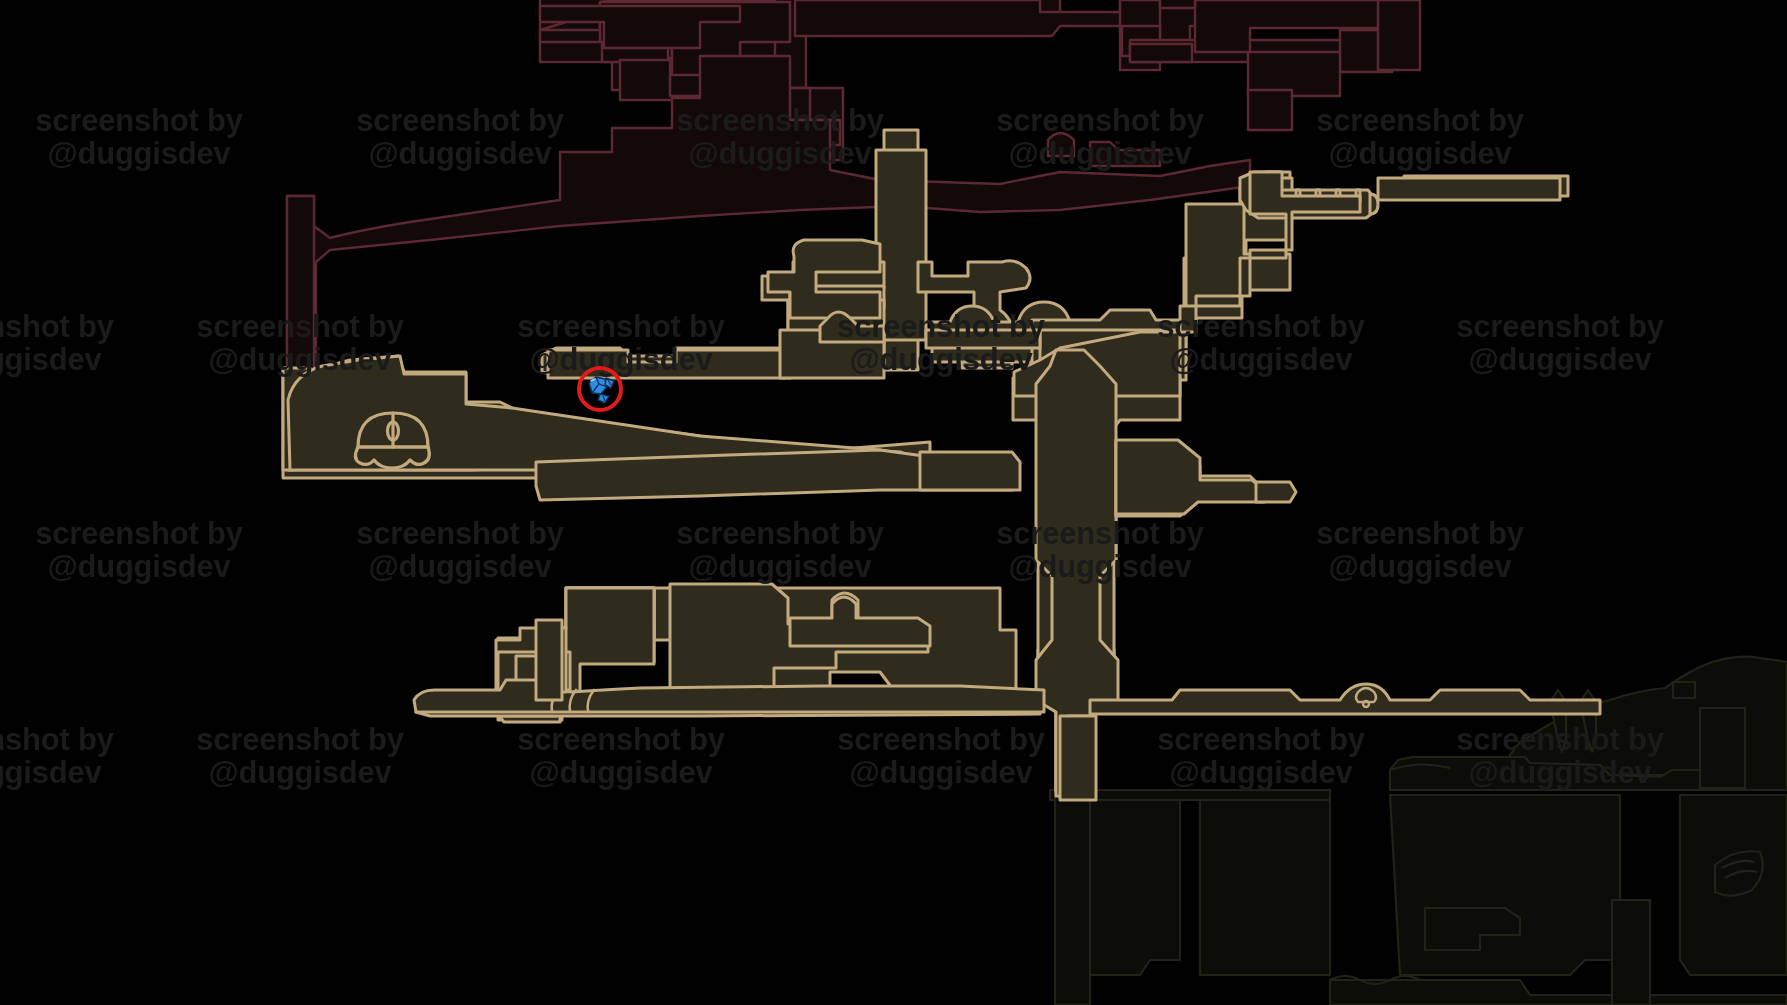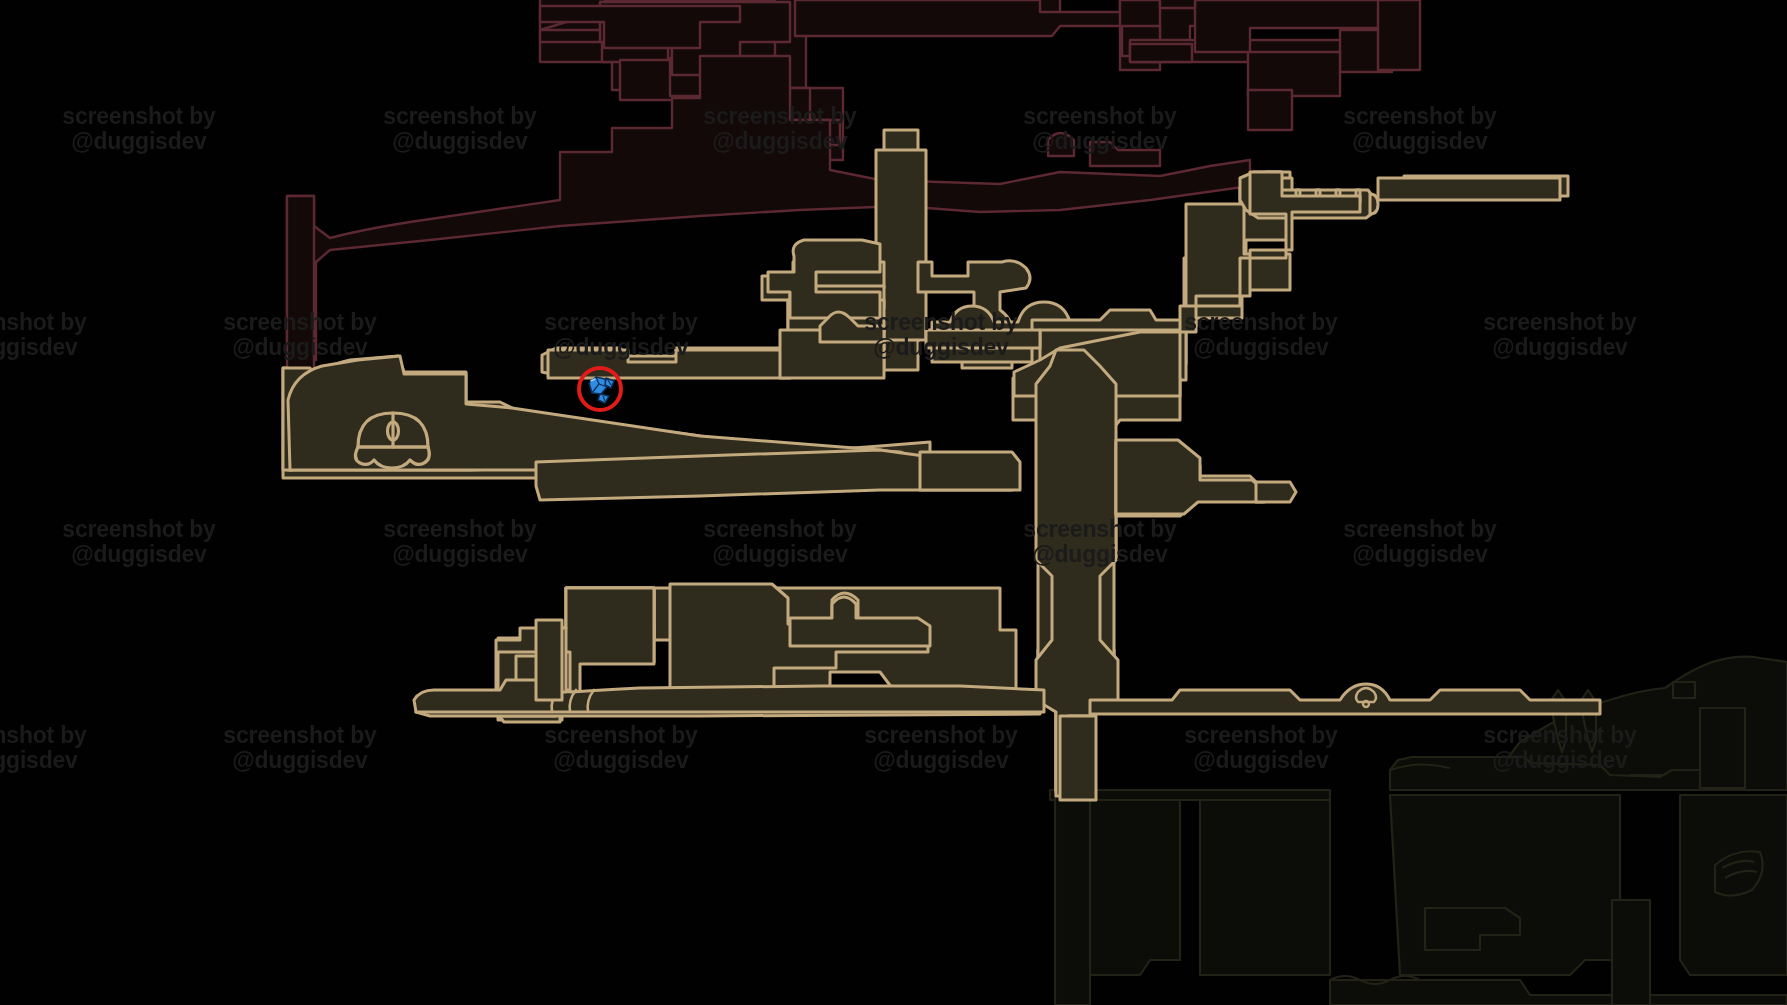--- a/index.html
+++ b/index.html
@@ -8,21 +8,21 @@
     width:1787px;height:1005px;overflow:hidden;position:relative;
     font-family:"Liberation Sans", sans-serif;
     background:#010101;
   }
   #map-root{position:absolute;inset:0;}
   svg.layer{position:absolute;left:0;top:0;width:1787px;height:1005px;display:block;}
   #watermark-layer{position:absolute;inset:0;pointer-events:none;z-index:40;}
   .wm{
     position:absolute;
     color:#1b1b1b;
-    font-size:23px;
+    font-size:31px;
     font-weight:bold;
     line-height:1.08;
     letter-spacing:-0.2px;
     white-space:nowrap;
     text-align:center;
     transform:translateX(-50%);
   }
   .wm span{display:block;}
   #player-marker{
     position:absolute;

